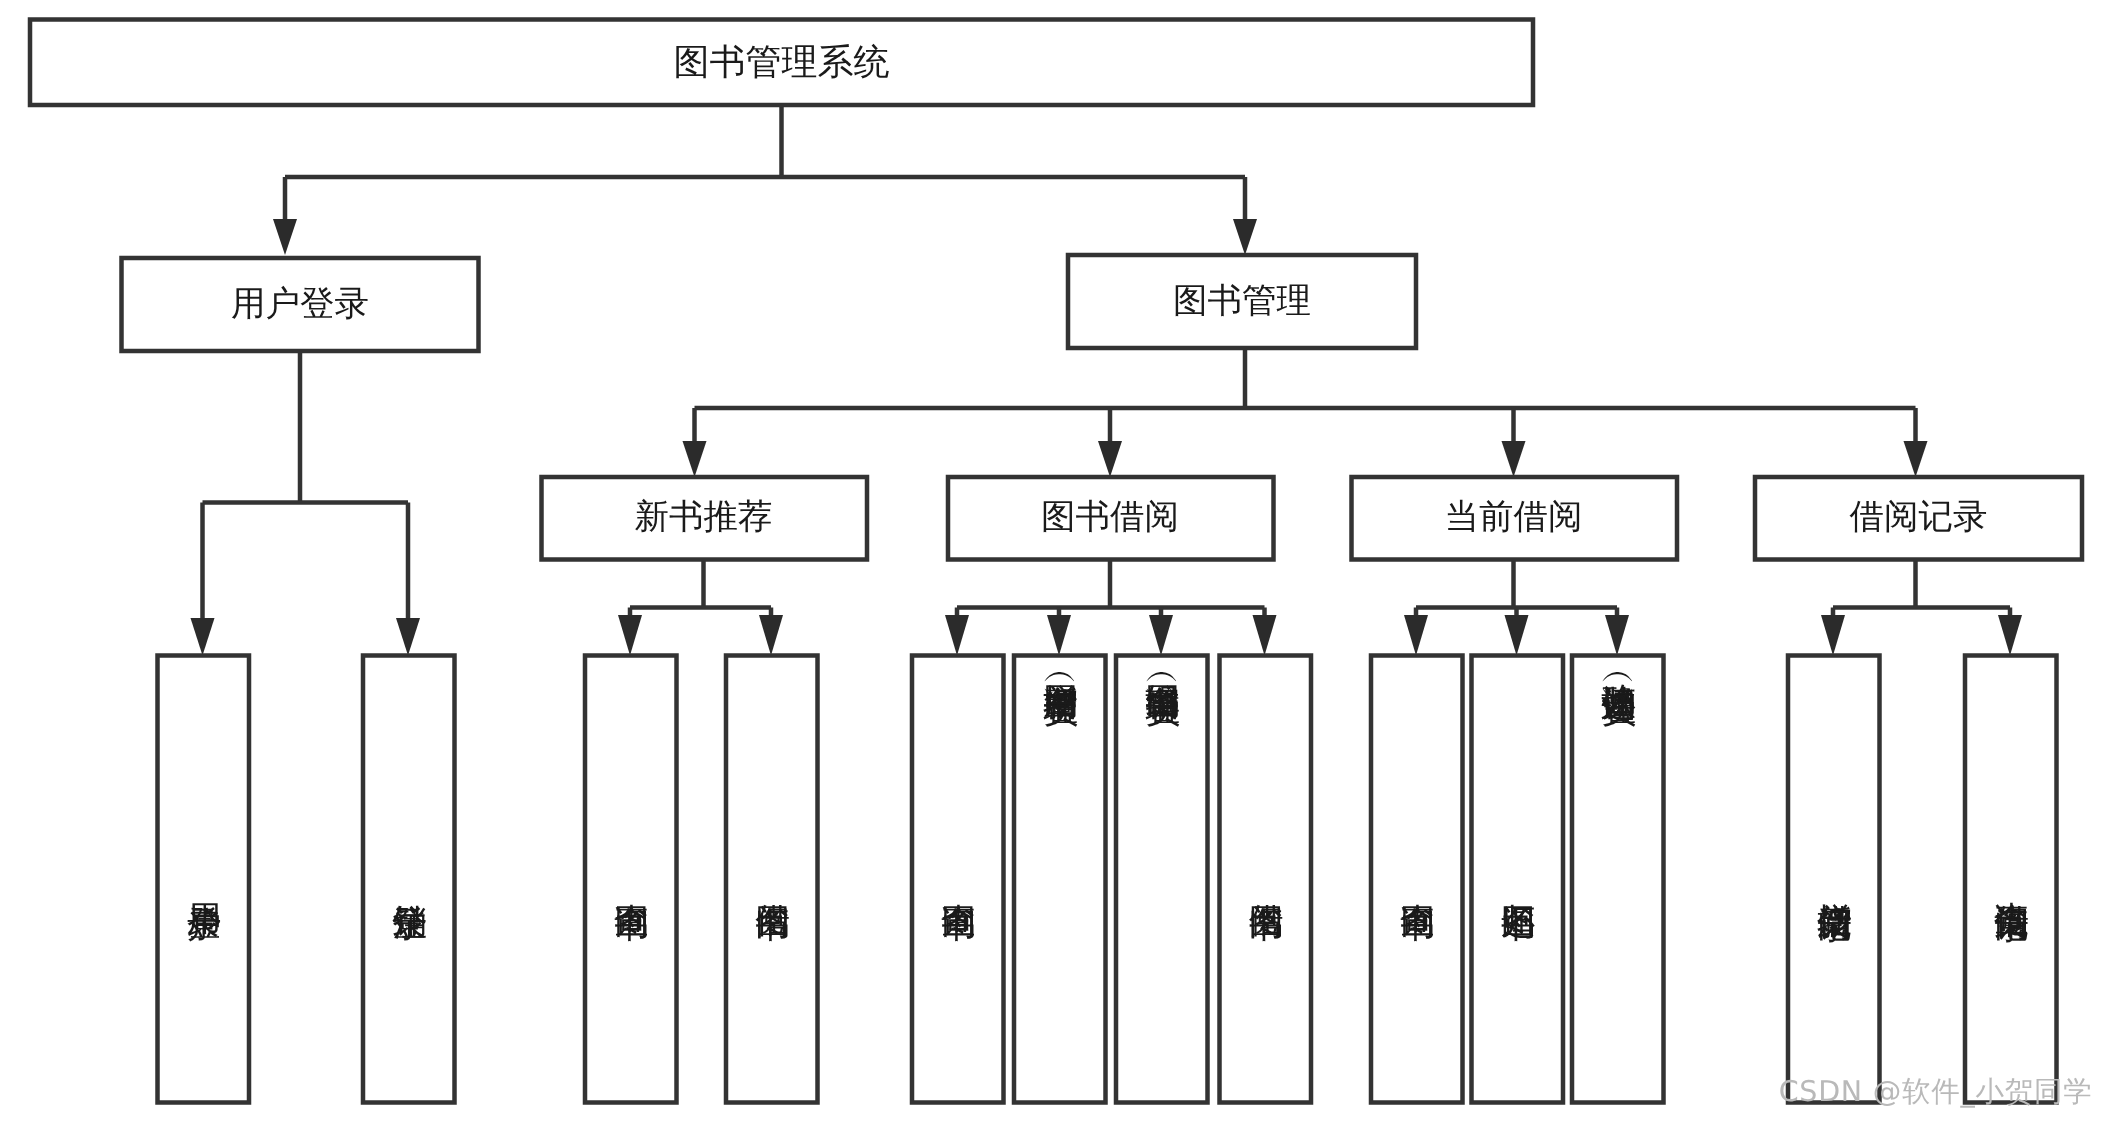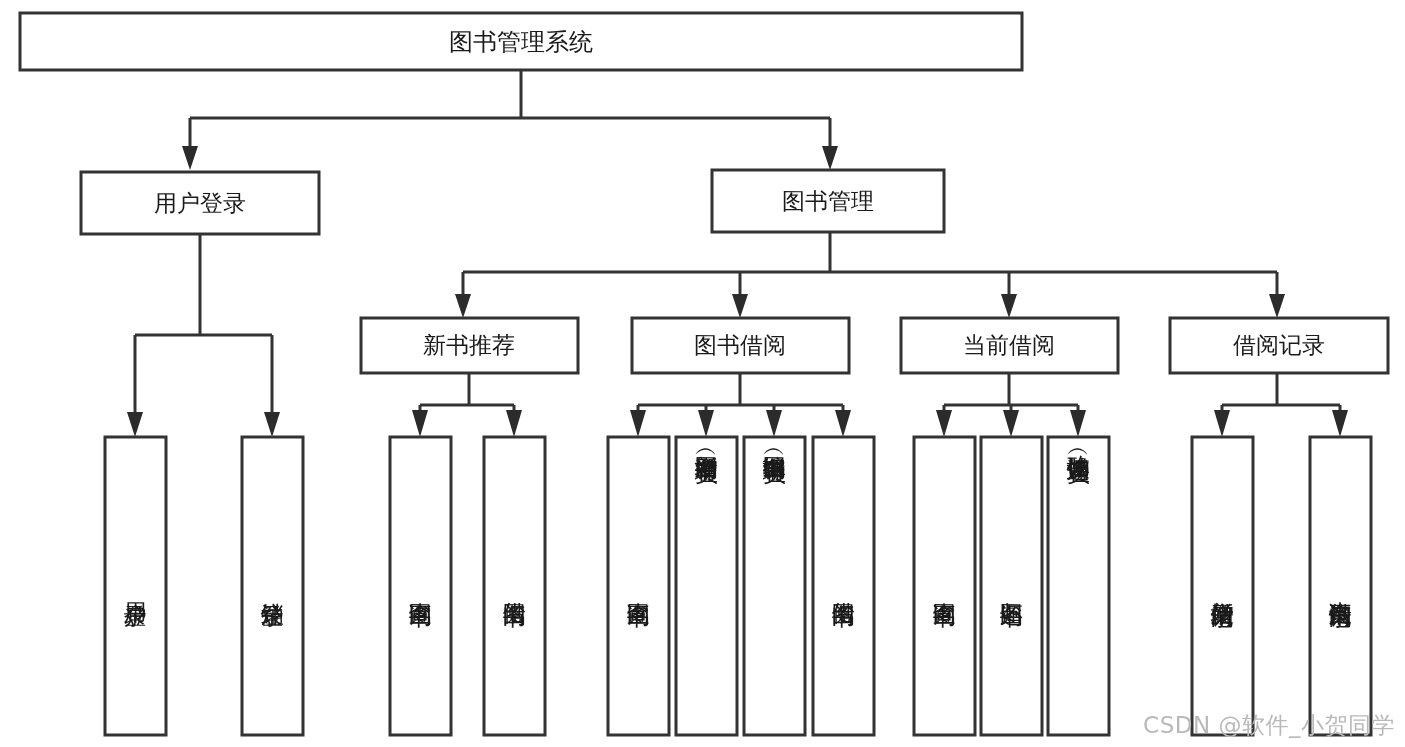--- a/index.html
+++ b/index.html
@@ -72,21 +72,21 @@
     justify-content: center;
     text-align: center;
     white-space: nowrap;
     pointer-events: none;
   }
   .watermark {
     position: absolute;
     right: 10px;
     bottom: 6px;
     font-family: "DejaVu Sans", "Liberation Sans", sans-serif;
-    font-size: 23px;
+    font-size: 19px;
     color: #b9b9b9;
     letter-spacing: 0.5px;
     white-space: nowrap;
   }
 </style>
 </head>
 <body>
 
 <div id="diagram-root">
 

